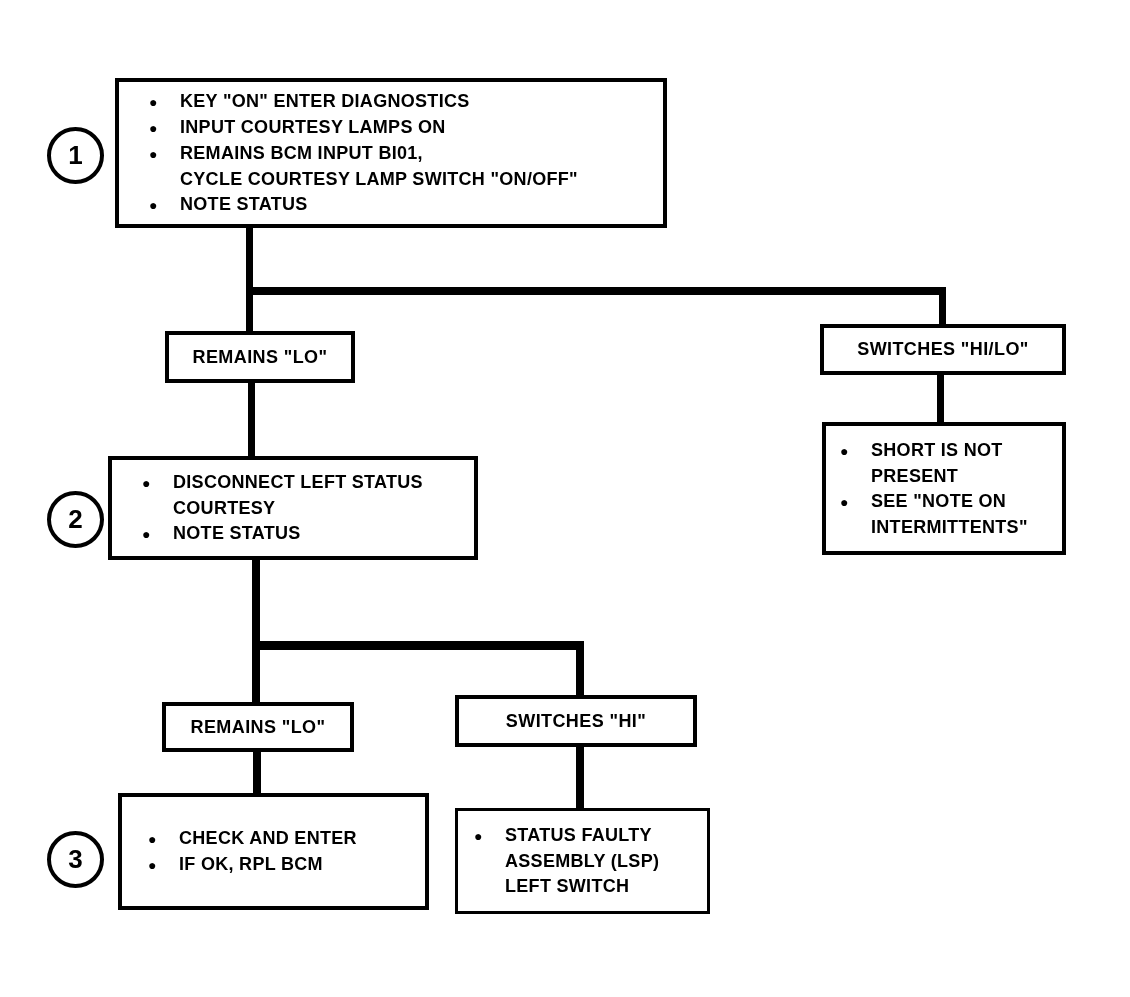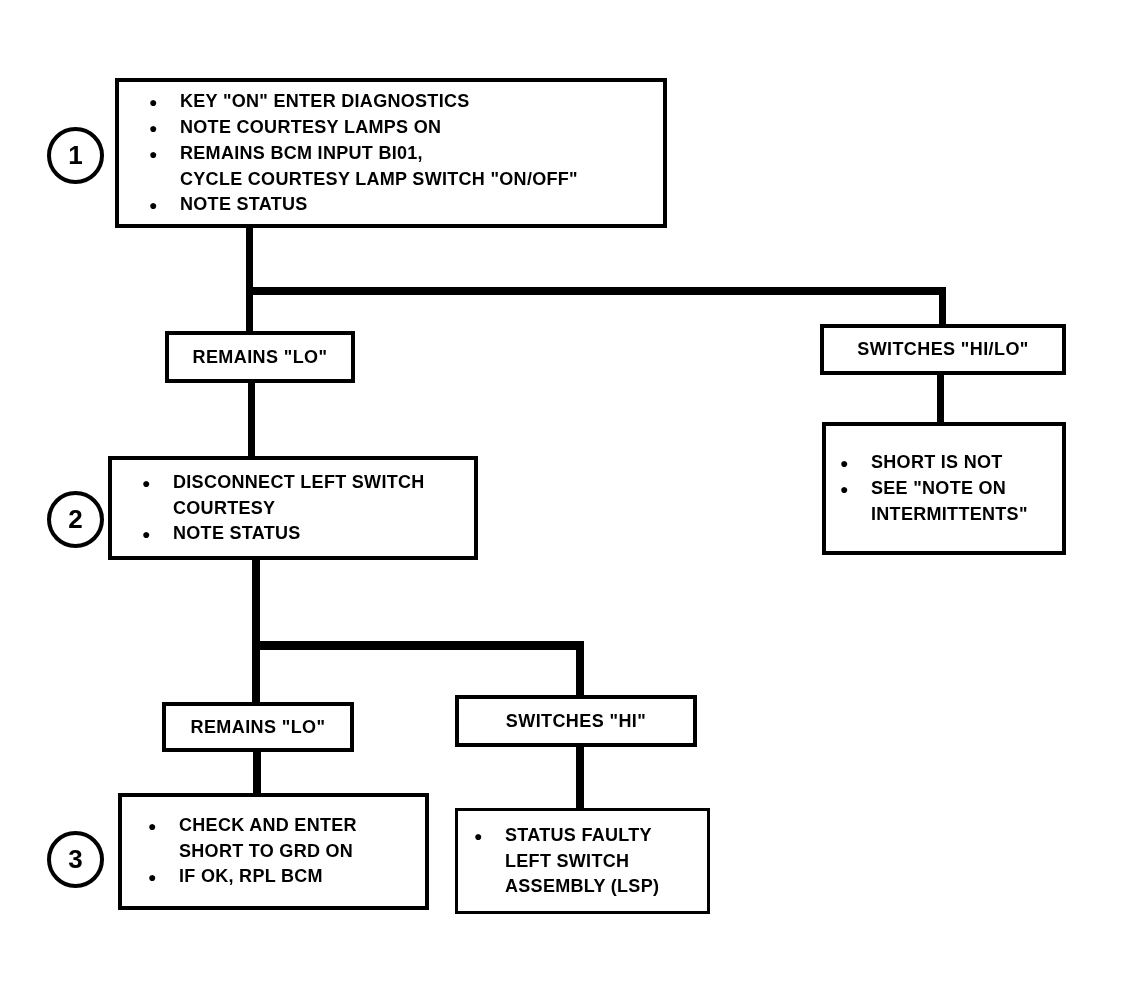--- a/index.html
+++ b/index.html
@@ -98,21 +98,21 @@
   </div>
 
   <div class="node" style="left:115px; top:78px; width:552px; height:150px;">
     <div class="lines" style="padding-left:30px;">
       <div class="line">
         <span class="b">●</span>
         <span>KEY "ON" ENTER DIAGNOSTICS</span>
       </div>
       <div class="line">
         <span class="b">●</span>
-        <span>NOTE COURTESY LAMPS ON</span>
+        <span>INPUT COURTESY LAMPS ON</span>
       </div>
       <div class="line">
         <span class="b">●</span>
         <span>REMAINS BCM INPUT BI01,</span>
       </div>
       <div class="line">
         <span class="b"></span>
         <span>CYCLE COURTESY LAMP SWITCH "ON/OFF"</span>
       </div>
       <div class="line">
@@ -130,35 +130,39 @@
     <span>SWITCHES "HI/LO"</span>
   </div>
 
   <div class="node" style="left:822px; top:422px; width:244px; height:133px;">
     <div class="lines" style="padding-left:14px;">
       <div class="line">
         <span class="b">●</span>
         <span>SHORT IS NOT</span>
       </div>
       <div class="line">
+        <span class="b"></span>
+        <span>PRESENT</span>
+      </div>
+      <div class="line">
         <span class="b">●</span>
         <span>SEE "NOTE ON</span>
       </div>
       <div class="line">
         <span class="b"></span>
         <span>INTERMITTENTS"</span>
       </div>
     </div>
   </div>
 
   <div class="node" style="left:108px; top:456px; width:370px; height:104px;">
     <div class="lines" style="padding-left:30px;">
       <div class="line">
         <span class="b">●</span>
-        <span>DISCONNECT LEFT SWITCH</span>
+        <span>DISCONNECT LEFT STATUS</span>
       </div>
       <div class="line">
         <span class="b"></span>
         <span>COURTESY</span>
       </div>
       <div class="line">
         <span class="b">●</span>
         <span>NOTE STATUS</span>
       </div>
     </div>
@@ -172,40 +176,36 @@
     <span>SWITCHES "HI"</span>
   </div>
 
   <div class="node" style="left:118px; top:793px; width:311px; height:117px;">
     <div class="lines" style="padding-left:26px;">
       <div class="line">
         <span class="b">●</span>
         <span>CHECK AND ENTER</span>
       </div>
       <div class="line">
-        <span class="b"></span>
-        <span>SHORT TO GRD ON</span>
-      </div>
-      <div class="line">
         <span class="b">●</span>
         <span>IF OK, RPL BCM</span>
       </div>
     </div>
   </div>
 
   <div class="node" style="left:455px; top:808px; width:255px; height:106px; border-width:3px;">
     <div class="lines" style="padding-left:16px;">
       <div class="line">
         <span class="b">●</span>
         <span>STATUS FAULTY</span>
       </div>
       <div class="line">
         <span class="b"></span>
+        <span>ASSEMBLY (LSP)</span>
+      </div>
+      <div class="line">
+        <span class="b"></span>
         <span>LEFT SWITCH</span>
       </div>
-      <div class="line">
-        <span class="b"></span>
-        <span>ASSEMBLY (LSP)</span>
-      </div>
     </div>
   </div>
 
 </div>
 
 </body></html>

